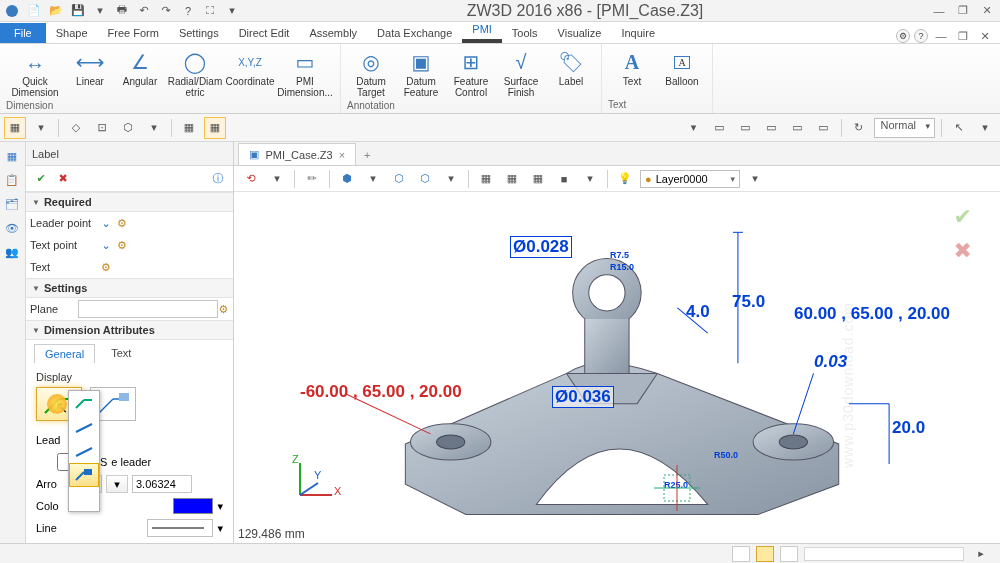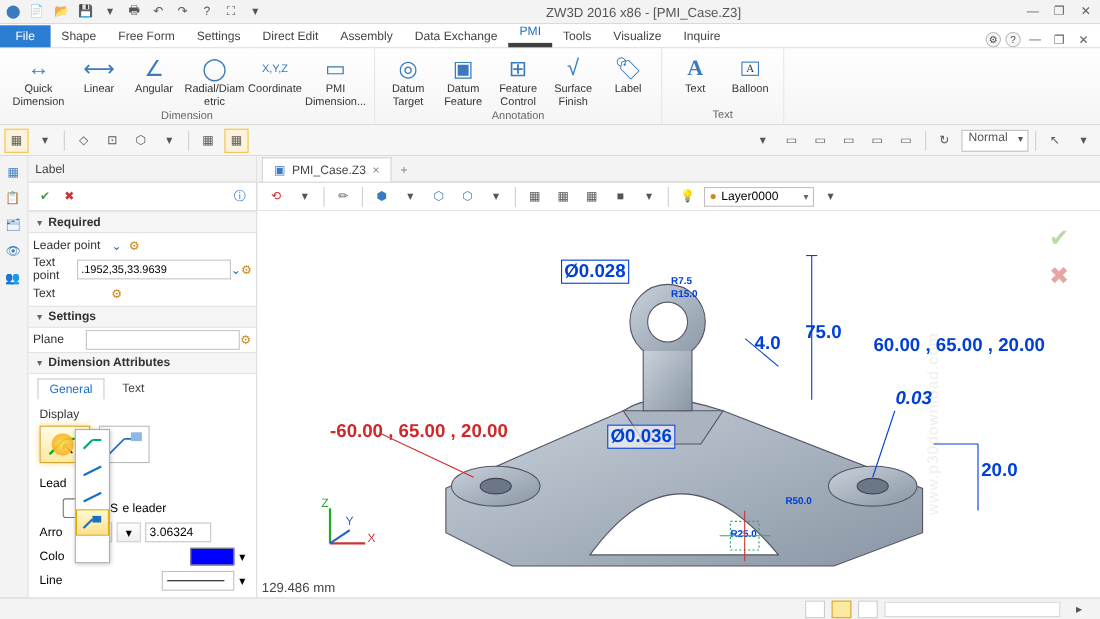--- a/index.html
+++ b/index.html
@@ -2,37 +2,37 @@
 <html><head>
 <meta charset="utf-8">
 <style>
 * { box-sizing: border-box; margin: 0; padding: 0; font-family: "Segoe UI", Tahoma, sans-serif; font-size: 11px; }
 body { width: 1000px; height: 563px; background: #fff; overflow: hidden; }
 
 
 .titlebar { height: 22px; background: #f3f3f3; display: flex; align-items: center; padding: 0 4px; border-bottom: 1px solid #d8d8d8; }
 .titlebar .qat { display: flex; gap: 6px; align-items: center; }
 .qat-btn { width: 16px; height: 16px; display: flex; align-items: center; justify-content: center; color: #555; }
-.titlebar .title { flex: 1; text-align: center; color: #555; font-size: 12px; }
+.titlebar .title { flex: 1; text-align: center; color: #555; font-size: 16px; }
 .titlebar .winctl { display: flex; gap: 6px; }
 .winbtn { width: 18px; height: 14px; display: flex; align-items: center; justify-content: center; color: #666; }
 
 
 .ribbon-tabs { height: 22px; background: #fff; display: flex; align-items: end; border-bottom: 1px solid #d8d8d8; }
 .ribbon-tab { padding: 4px 10px; color: #444; cursor: pointer; }
 .ribbon-tab.file { background: #2b7cd3; color: #fff; padding: 4px 14px; }
 .ribbon-tab.active { color: #1a6fc4; border-bottom: 4px solid #404040; }
 .ribbon-right { margin-left: auto; display: flex; gap: 4px; padding-right: 6px; }
 .circle-btn { width: 14px; height: 14px; border-radius: 50%; background: #f7f7f7; border: 1px solid #bbb; display: flex; align-items: center; justify-content: center; font-size: 9px; color: #444; }
 
 
 .ribbon { height: 70px; background: linear-gradient(#fefefe,#f5f5f5); border-bottom: 1px solid #d0d0d0; display: flex; }
 .ribbon-group { display: flex; flex-direction: column; padding: 2px 6px; border-right: 1px solid #e6e6e6; }
 .ribbon-group-items { display: flex; gap: 2px; flex: 1; align-items: flex-start; }
-.ribbon-group-label { text-align: center; font-size: 10px; color: #666; padding-bottom: 1px; }
+.ribbon-group-label { font-size: 10px; color: #666; padding-bottom: 1px; }
 .rb { display: flex; flex-direction: column; align-items: center; padding: 2px 4px; text-align: center; width: 48px; cursor: pointer; }
 .rb.big { width: 58px; }
 .rb .ic { width: 28px; height: 28px; display: flex; align-items: center; justify-content: center; font-size: 20px; color: #3a7bbf; }
 .rb span { font-size: 10px; color: #333; line-height: 11px; }
 
 
 .toolbar2 { height: 28px; background: #f6f6f6; border-bottom: 1px solid #d8d8d8; display: flex; align-items: center; padding: 0 4px; gap: 4px; }
 .tb-btn { width: 22px; height: 22px; display: flex; align-items: center; justify-content: center; color: #555; border: 1px solid transparent; }
 .tb-btn.active { border: 1px solid #f3c048; background: #fdf3dc; }
 .tb-sep { width: 1px; height: 18px; background: #d0d0d0; margin: 0 2px; }
@@ -277,21 +277,20 @@
       </div>
 
       <div class="accordion-hdr">Required</div>
       <div class="fieldrow">
         <label>Leader point</label>
         <span class="chev">⌄</span>
         <span class="cog">⚙</span>
       </div>
       <div class="fieldrow">
         <label>Text point</label>
-        <input value=".1952,35,33.9639" style="">
         <span class="chev">⌄</span>
         <span class="cog">⚙</span>
       </div>
       <div class="fieldrow">
         <label>Text</label>
         <span class="cog">⚙</span>
       </div>
 
       <div class="accordion-hdr">Settings</div>
       <div class="fieldrow">

